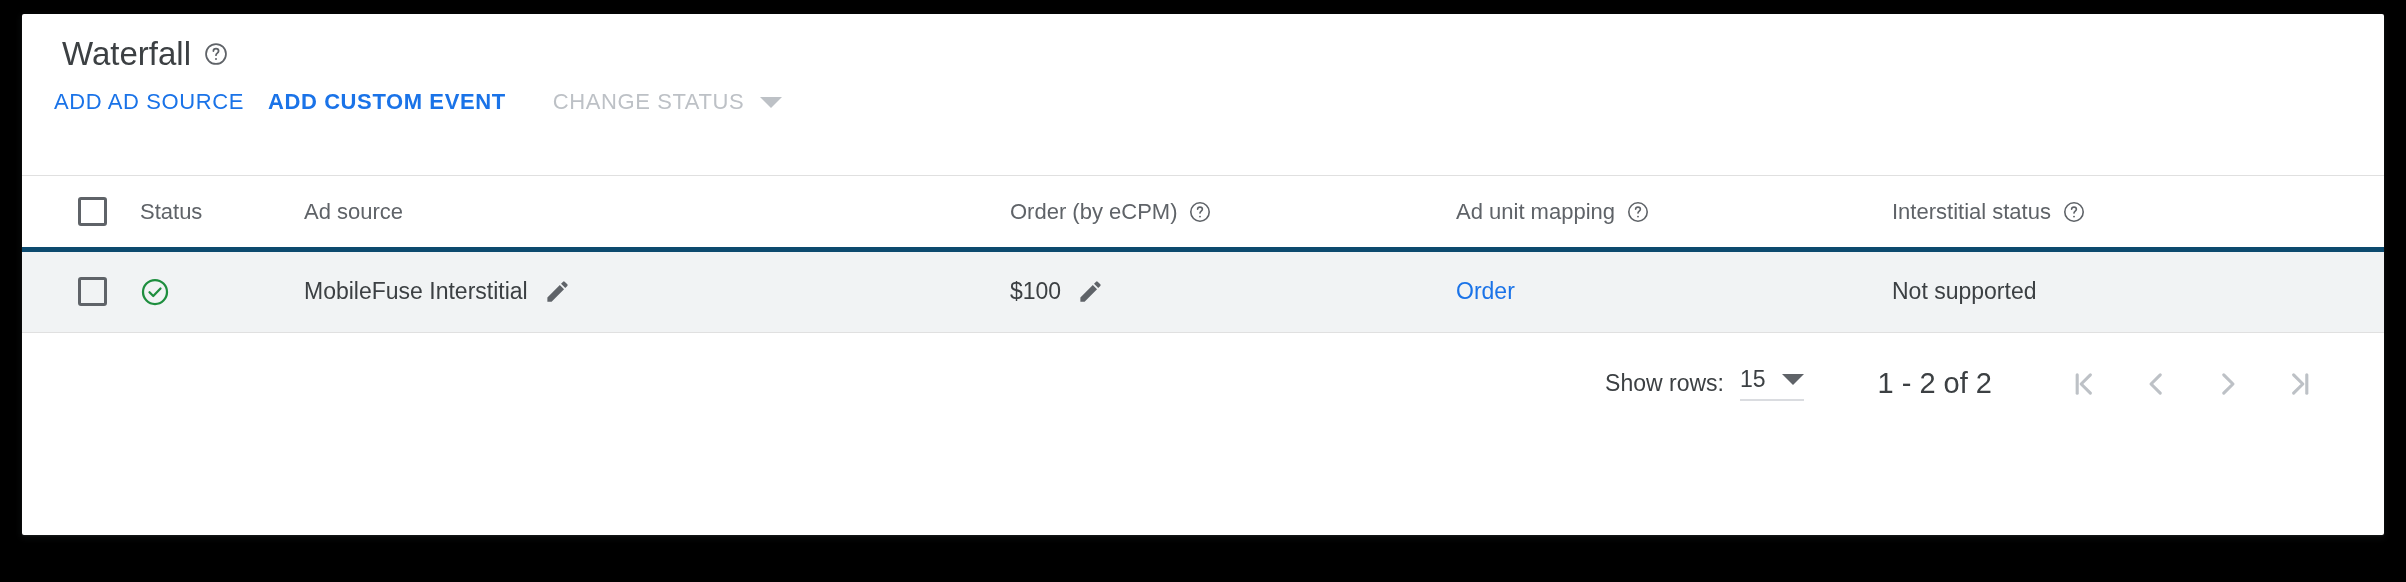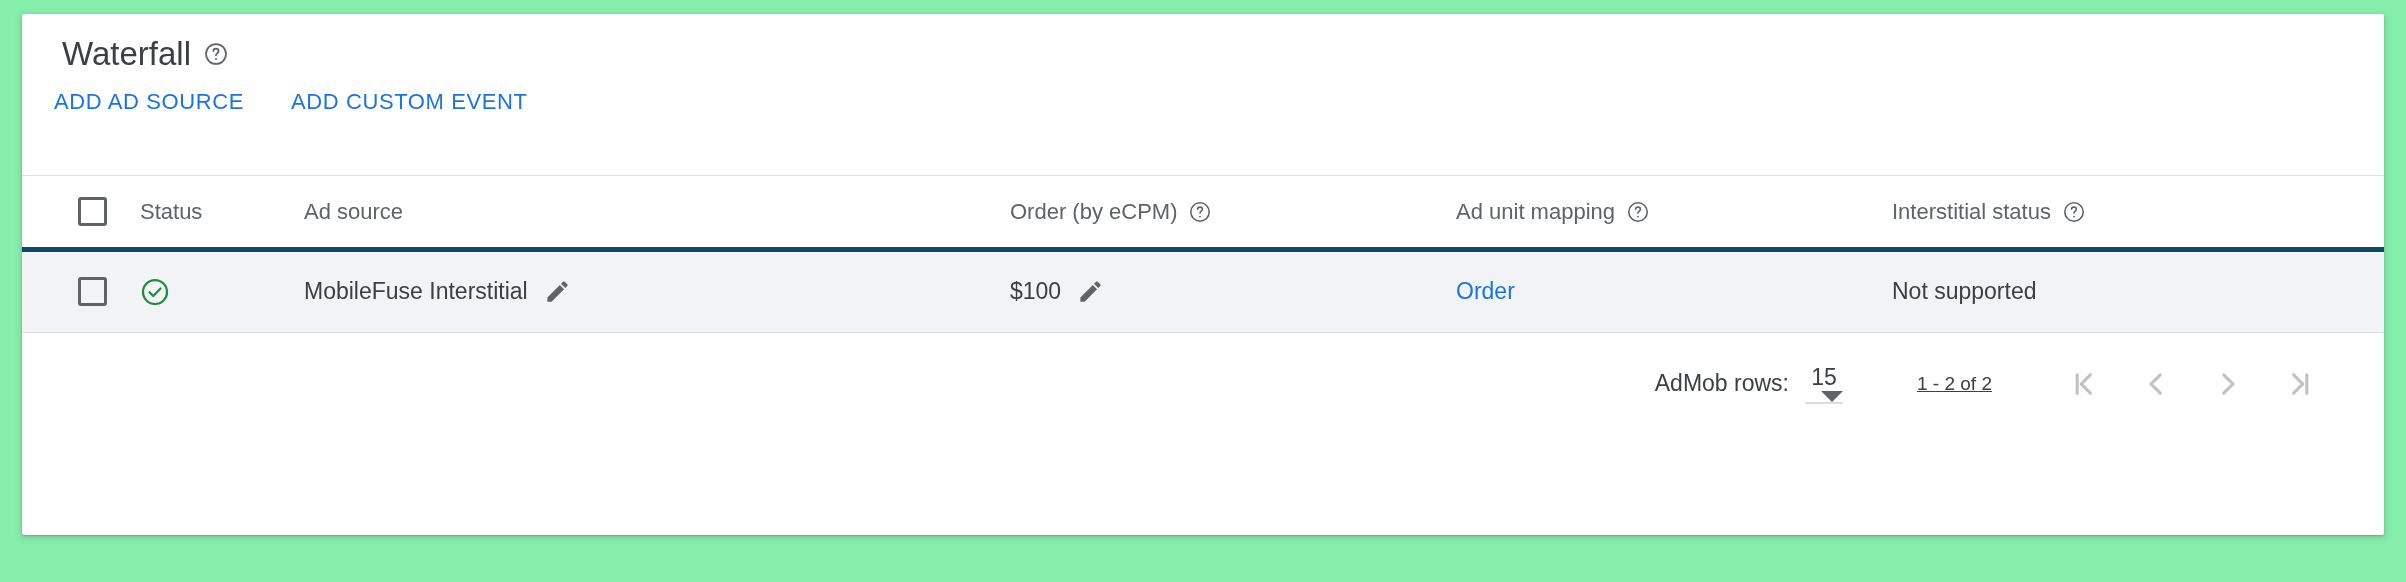--- a/index.html
+++ b/index.html
@@ -12,21 +12,21 @@
     height: 582px;
     font-family: "Liberation Sans", sans-serif;
     -webkit-font-smoothing: antialiased;
     overflow: hidden;
   }
 
   .page {
     position: relative;
     width: 2406px;
     height: 582px;
-    background: #86efac;
+    background: #000000;
     box-sizing: border-box;
   }
 
   
   .card {
     position: absolute;
     left: 22px;
     top: 14px;
     width: 2362px;
     height: 521px;
@@ -75,21 +75,21 @@
   .action-btn {
     font-size: 22px;
     letter-spacing: .6px;
     font-weight: 500;
     color: #1a73e8;
     text-transform: uppercase;
     cursor: pointer;
     white-space: nowrap;
     user-select: none;
   }
-  .action-btn.secondary { margin-left: 47px; }
+  .action-btn.secondary { margin-left: 24px; font-weight: bold; }
   .action-btn.disabled {
     color: #bdc1c6;
     margin-left: 47px;
     display: flex;
     align-items: center;
     cursor: default;
   }
   .caret {
     display: inline-block;
     margin-left: 16px;
@@ -183,39 +183,38 @@
     box-sizing: border-box;
   }
   .show-rows-label {
     font-size: 23px;
     color: #3c4043;
   }
   .rows-select {
     display: flex;
     align-items: center;
     margin-left: 16px;
+    padding-bottom: 6px;
     border-bottom: 2px solid #dadce0;
     cursor: pointer;
-    flex-direction: column;
   }
   .rows-value { font-size: 23px; color: #3c4043; }
   .rows-caret {
     display: inline-block;
     margin-left: 16px;
     width: 0; height: 0;
     border-left: 11px solid transparent;
     border-right: 11px solid transparent;
     border-top: 11px solid #5f6368;
   }
   .range-text {
-    font-size: 19px;
+    font-size: 29px;
     color: #3c4043;
     margin-left: 74px;
     white-space: nowrap;
-    text-decoration: underline;
   }
   .pager { display: flex; align-items: center; margin-left: 56px; }
   .pager-btn {
     width: 72px;
     height: 56px;
     display: flex;
     align-items: center;
     justify-content: center;
     color: #bdc1c6;
     cursor: default;
@@ -235,20 +234,24 @@
           <circle cx="12" cy="12" r="9.2"></circle>
           <path d="M9.6 9.3c0-1.3 1.1-2.2 2.4-2.2s2.4.9 2.4 2.2c0 1.9-2.4 1.8-2.4 3.8" stroke-linecap="round"></path>
           <circle cx="12" cy="16.6" r="0.95" fill="currentColor" stroke="none"></circle>
         </svg>
       </span>
     </div>
 
     <div class="actions">
       <div class="action-btn">ADD AD SOURCE</div>
       <div class="action-btn secondary">ADD CUSTOM EVENT</div>
+      <div class="action-btn disabled">
+        <span>CHANGE STATUS</span>
+        <span class="caret"></span>
+      </div>
     </div>
 
     <table class="table">
       <colgroup>
         <col class="col-check">
         <col class="col-status">
         <col class="col-source">
         <col class="col-order">
         <col class="col-map">
         <col class="col-opt">
@@ -343,21 +346,21 @@
           <td class="cell">
             <span class="link">Order</span>
           </td>
           <td class="cell">Not supported</td>
         </tr>
 
       </tbody>
     </table>
 
     <div class="footer">
-      <span class="show-rows-label">AdMob rows:</span>
+      <span class="show-rows-label">Show rows:</span>
       <div class="rows-select">
         <span class="rows-value">15</span>
         <span class="rows-caret"></span>
       </div>
       <span class="range-text">1 - 2 of 2</span>
       <div class="pager">
         <div class="pager-btn">
           <svg viewBox="0 0 24 24" width="34" height="34" fill="none" stroke="currentColor" stroke-width="2.2" stroke-linecap="round" stroke-linejoin="round">
             <path d="M16.5 5.5L10 12l6.5 6.5"></path>
             <path d="M7.2 5.5v13"></path>

